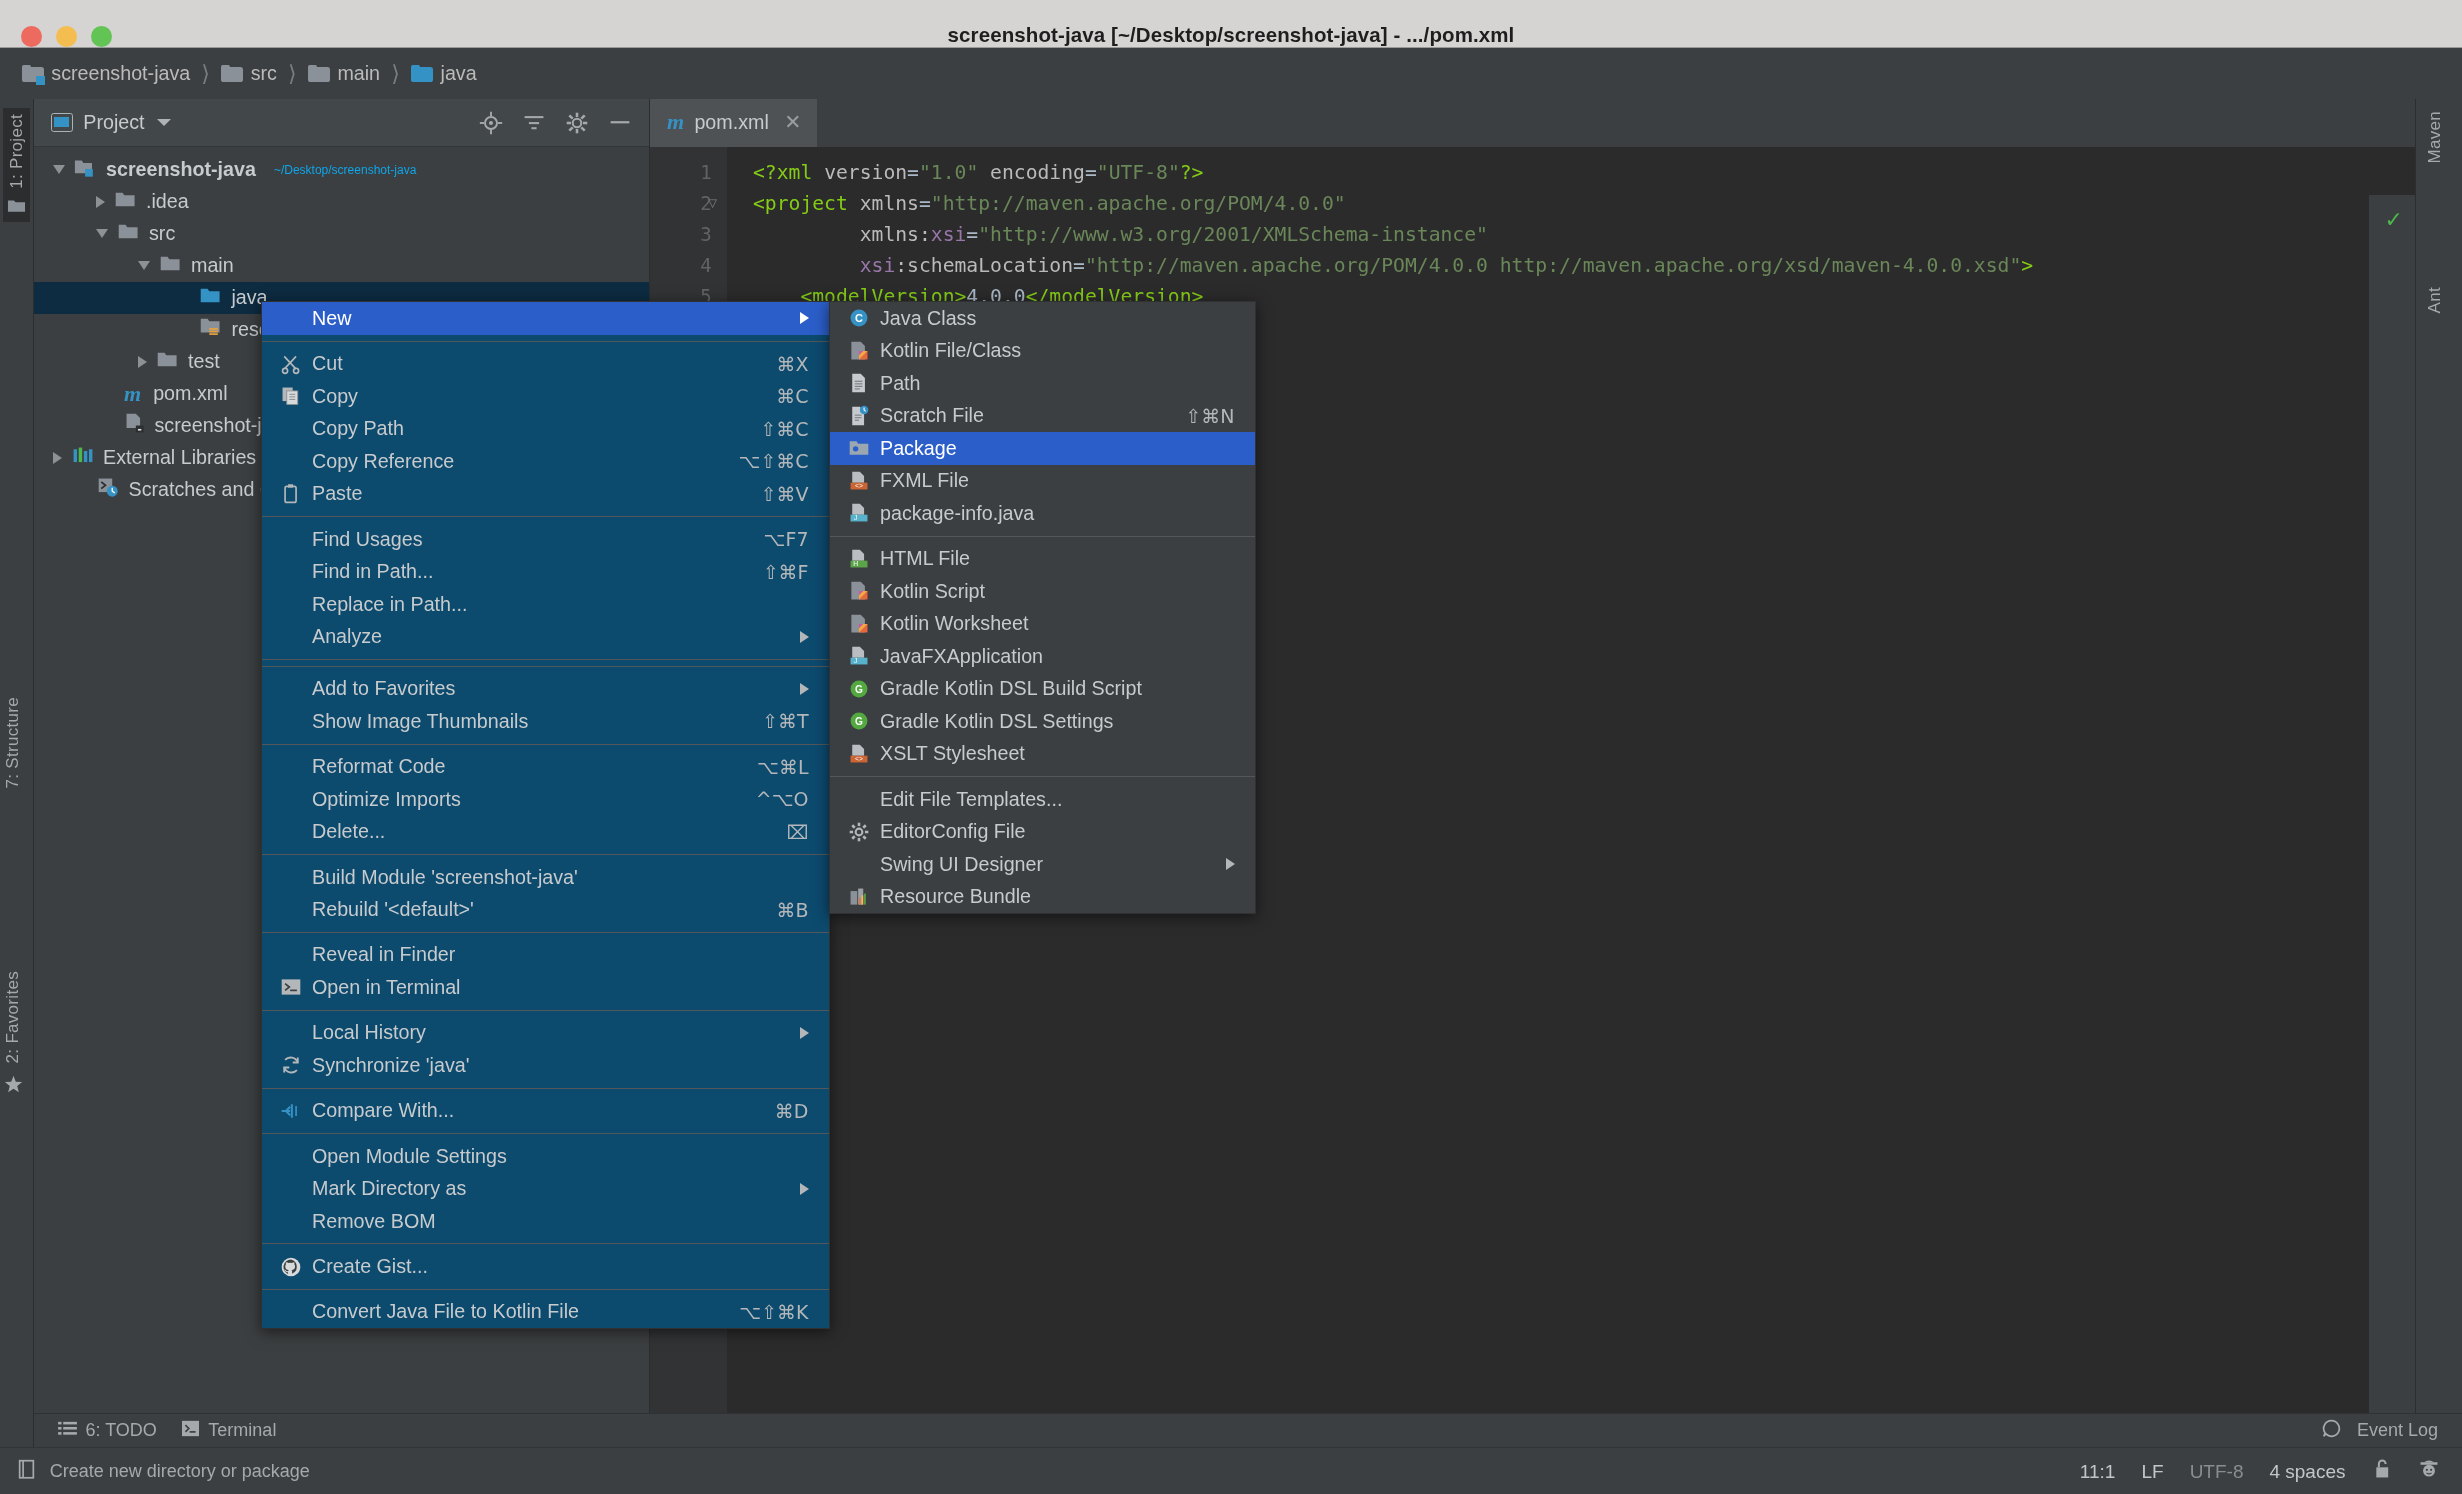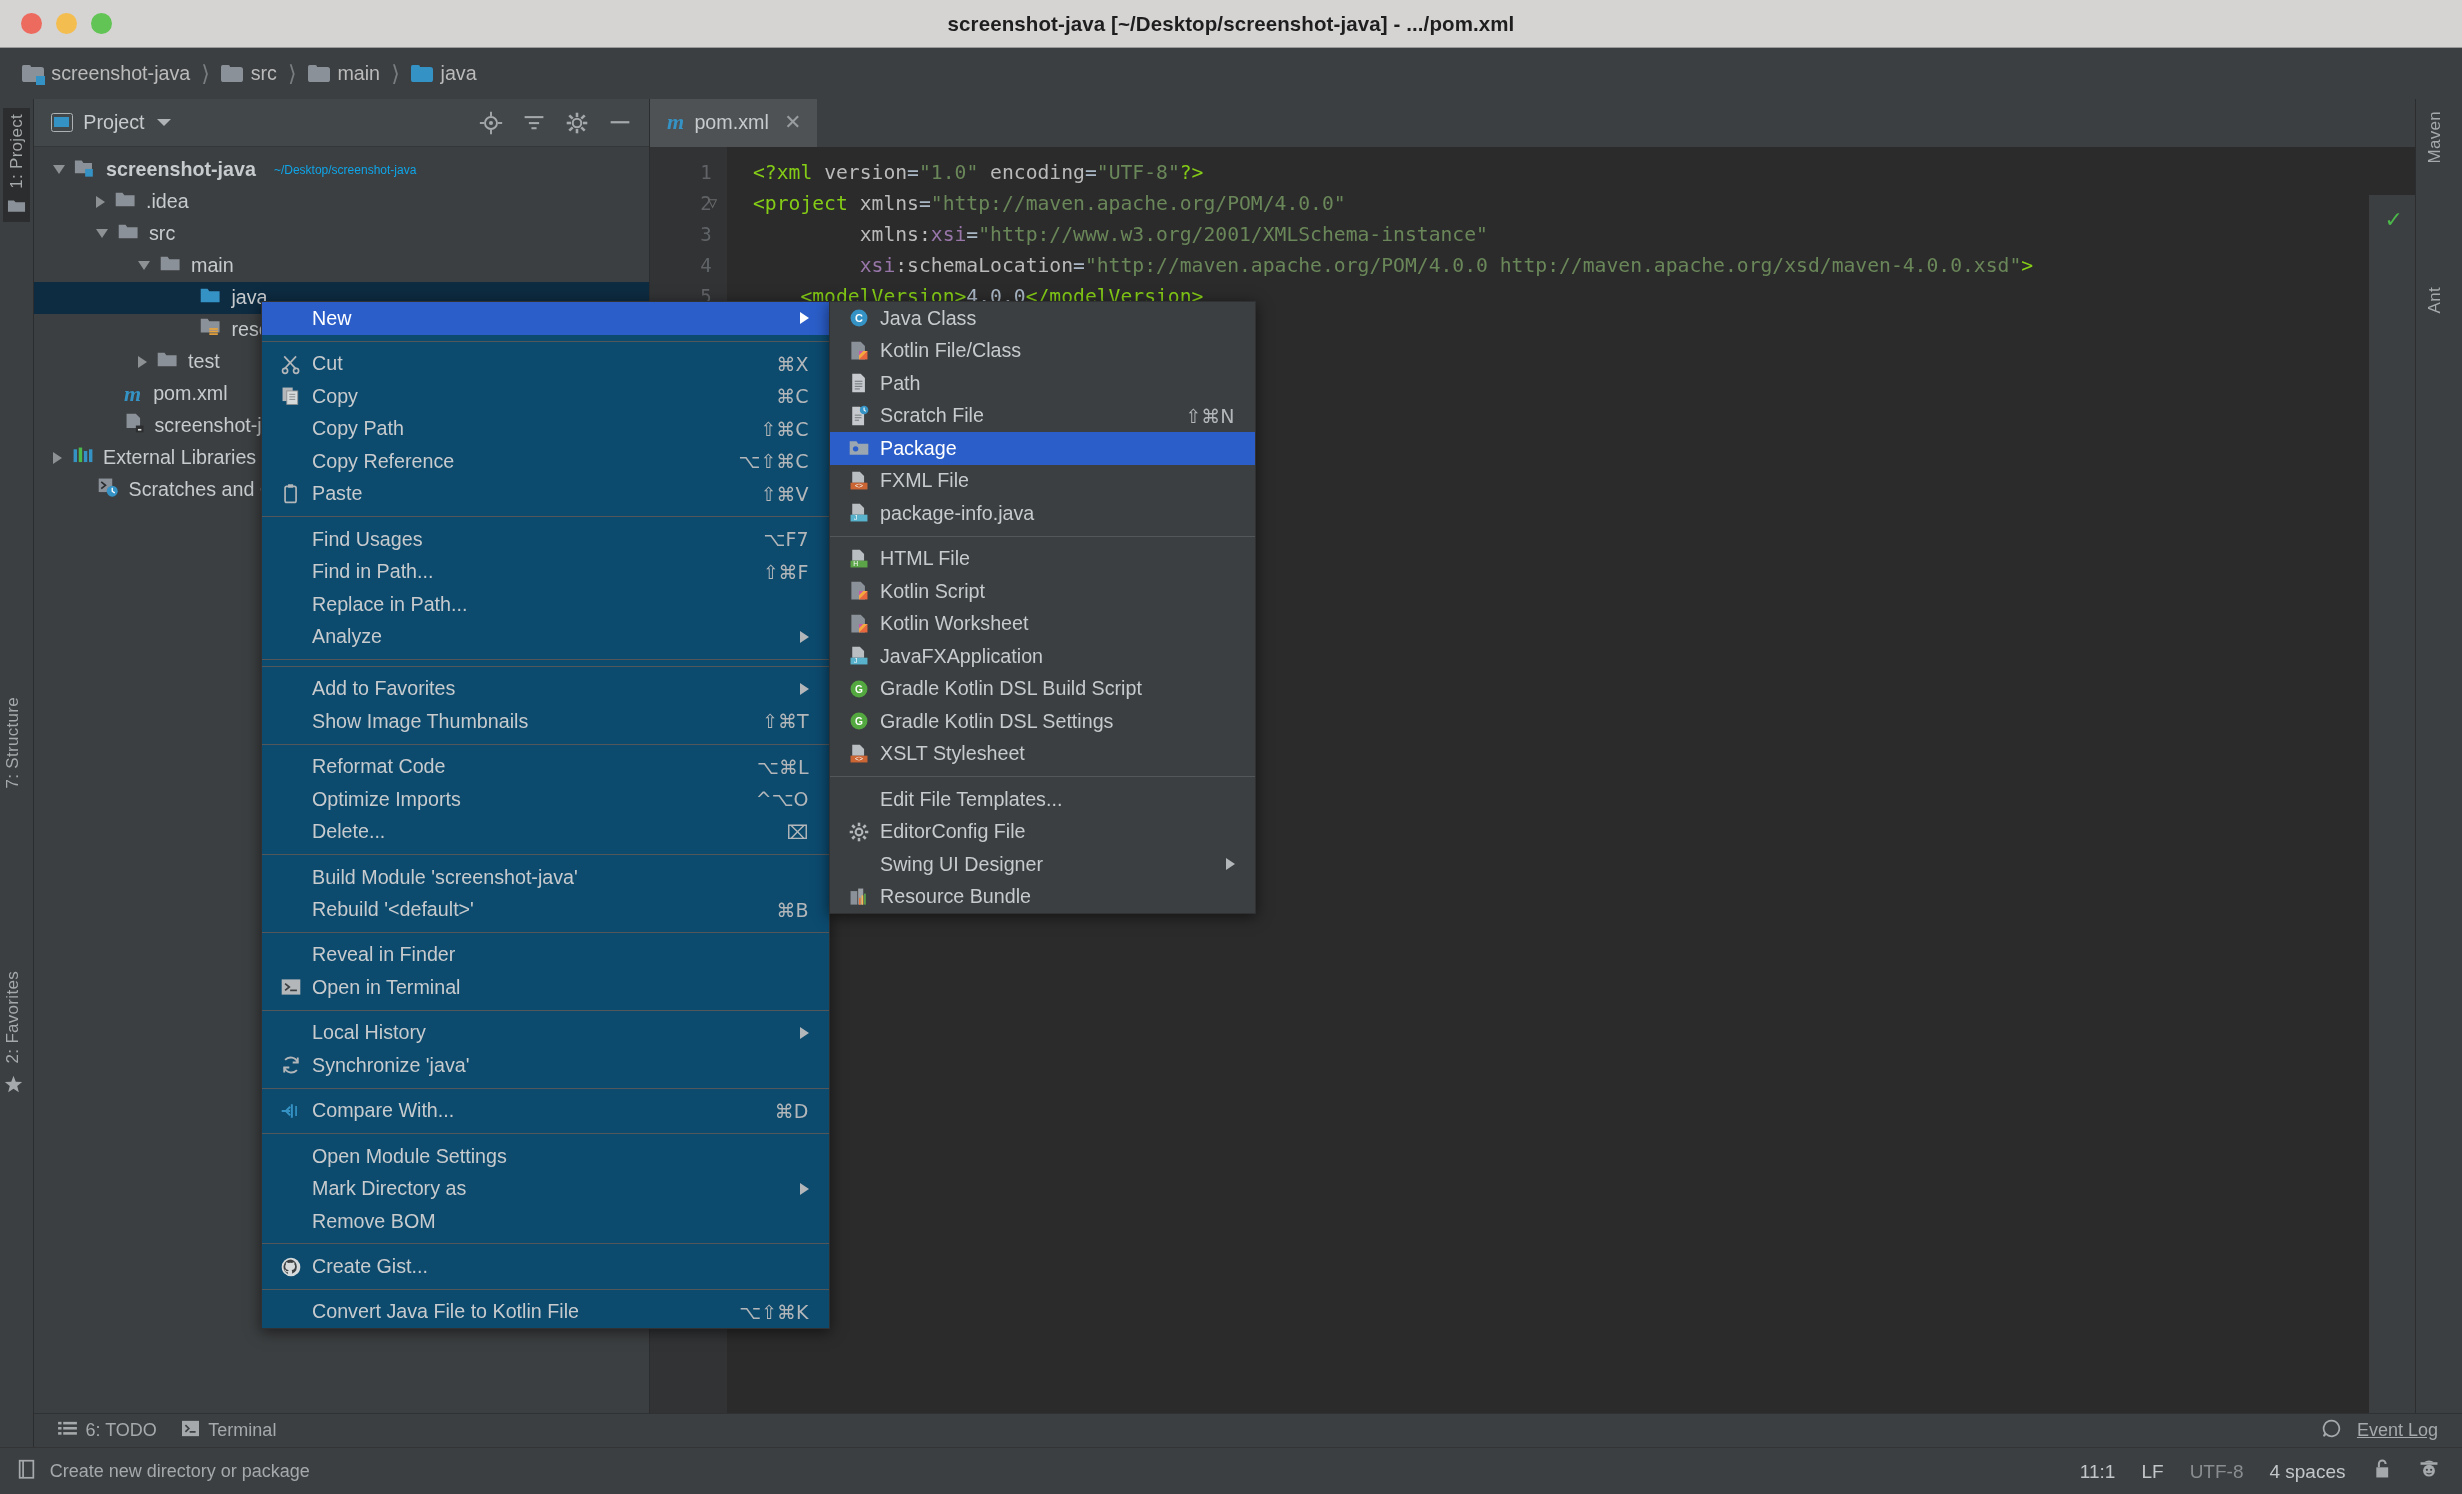--- a/index.html
+++ b/index.html
@@ -8,21 +8,21 @@
     background: #3c3f41;
     font-family: "Liberation Sans", sans-serif;
     overflow: hidden;
   }
   #app { position: relative; width: 2462px; height: 1495px; background: #3c3f41; }
 
   
   .titlebar {
     position: absolute; left: 0; top: 0; width: 2462px; height: 48px;
     background: #d6d3d3; border-bottom: 0.9px solid #9a9a9a;
-    display: flex; align-items: center;
+    display: flex; align-items: flex-end;
   }
   .traffic { display: flex; gap: 13.7px; margin-left: 20.5px; }
   .tl { width: 21.4px; height: 21.4px; border-radius: 50%; }
   .tl.red { background: #ed6a5e; }
   .tl.yellow { background: #f4bd4f; }
   .tl.green { background: #61c454; }
   .win-title {
     position: absolute; left: 0; right: 0; text-align: center;
     font-size: 20.5px; color: #1e1e1e; font-weight: 600;
     letter-spacing: 0.1px;
@@ -147,21 +147,21 @@
   .rightstrip { position:absolute; right:0; top:99px; width:47px; bottom:82px; background:#3c3f41;
                 border-left:0.9px solid #2b2d2e; }
 
   
   .bottombar {
     position:absolute; left:34px; right:0; bottom:48px; height:34px; background:#3c3f41;
     display:flex; align-items:center; border-top:0.9px solid #2f3132;
   }
   .bb-item { display:flex; align-items:center; gap:8.5px; margin-left:24px; font-size:18px; color:#a6a9ab; }
   .bb-right { margin-left:auto; display:flex; align-items:center; gap:16px; margin-right:24px;
-              font-size:18px; color:#a6a9ab;text-decoration:underline; }
+              font-size:18px; color:#a6a9ab; }
 
   
   .statusbar {
     position:absolute; left:0; right:0; bottom:0; height:48px; background:#3c3f41;
     display:flex; align-items:center; border-top:0.9px solid #323435;
   }
   .sb-left { display:flex; align-items:center; gap:13.7px; margin-left:17px; font-size:18px; color:#a6a9ab; }
   .sb-right { margin-left:auto; display:flex; align-items:center; gap:26px; margin-right:22px;
               font-size:19px; color:#c3c6c8; }
   .sb-dim { color:#8a8d8f; }

